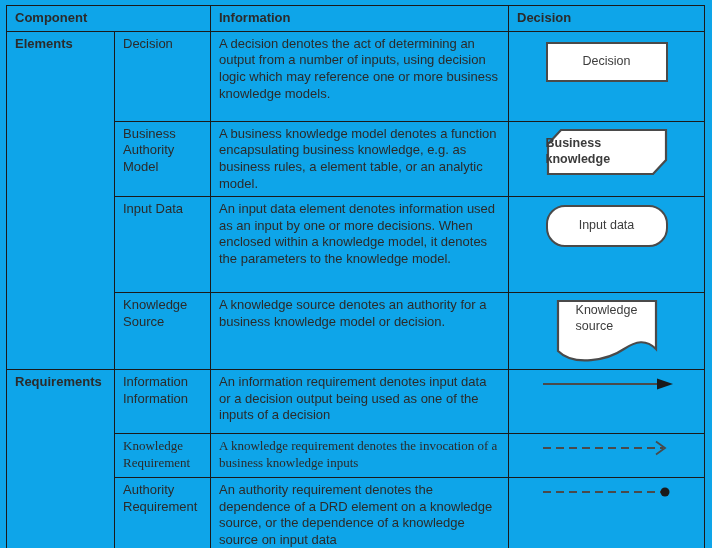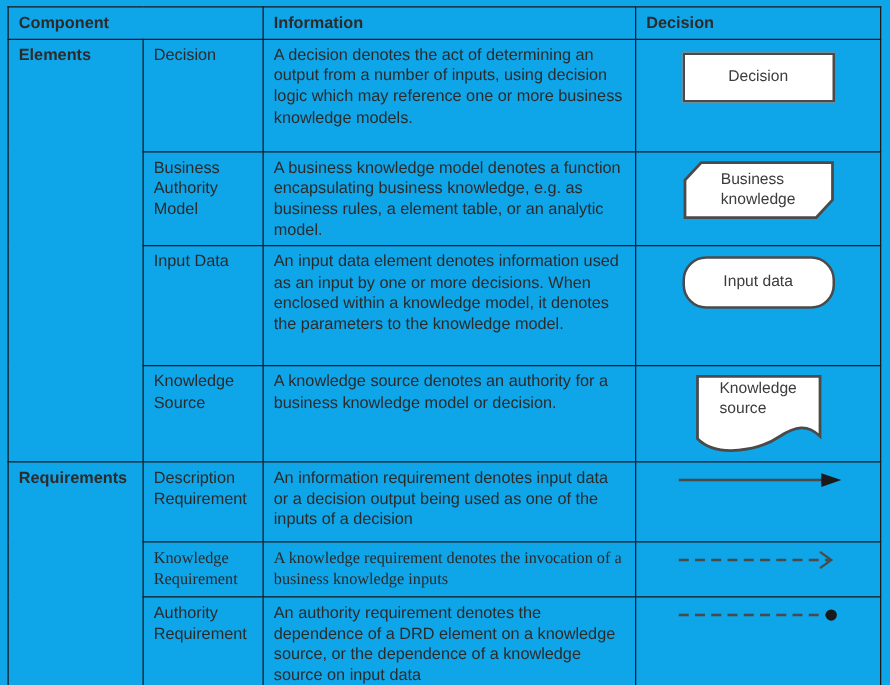--- a/index.html
+++ b/index.html
@@ -62,21 +62,21 @@
   }
   .bkm-wrap, .ks-wrap {
     position: relative;
     margin: 2px auto;
   }
   .bkm-wrap { width: 122px; height: 48px; }
   .ks-wrap  { width: 102px; height: 64px; }
   .bkm-wrap svg, .ks-wrap svg { position: absolute; left: 0; top: 0; }
   .bkm-label {
     position: absolute; left: 0; top: 0; width: 100%; height: 100%;
-    display: flex; align-items: center; justify-content: center;
+    display: flex; align-items: center; justify-content: flex-start; font-weight: bold;
   }
   .ks-label {
     position: absolute; left: 0; top: 4px; width: 100%;
     display: flex; align-items: flex-start; justify-content: center;
   }
   .arrow-wrap { display: block; margin: 0 auto; }
 </style>
 </head>
 <body>
 
@@ -144,21 +144,21 @@
           <div class="ks-label">
             <span class="shape-label">Knowledge
 source</span>
           </div>
         </div>
       </td>
     </tr>
 
     <tr style="height:64px;">
       <td class="section-cell" rowspan="3">Requirements</td>
-      <td class="subname-cell">Description Requirement</td>
+      <td class="subname-cell">Information Information</td>
       <td class="desc-cell">An information requirement denotes input data or a decision output being used as one of the inputs of a decision</td>
       <td class="notation-cell">
         <svg class="arrow-wrap" width="140" height="20" viewBox="0 0 140 20">
           <line x1="6" y1="10" x2="122" y2="10" stroke="#4a4a4a" stroke-width="2"></line>
           <polygon points="120,4.5 136,10 120,15.5" fill="#1a1a1a"></polygon>
         </svg>
       </td>
     </tr>
 
     <tr style="height:44px;font-family:Liberation Serif, serif;">

